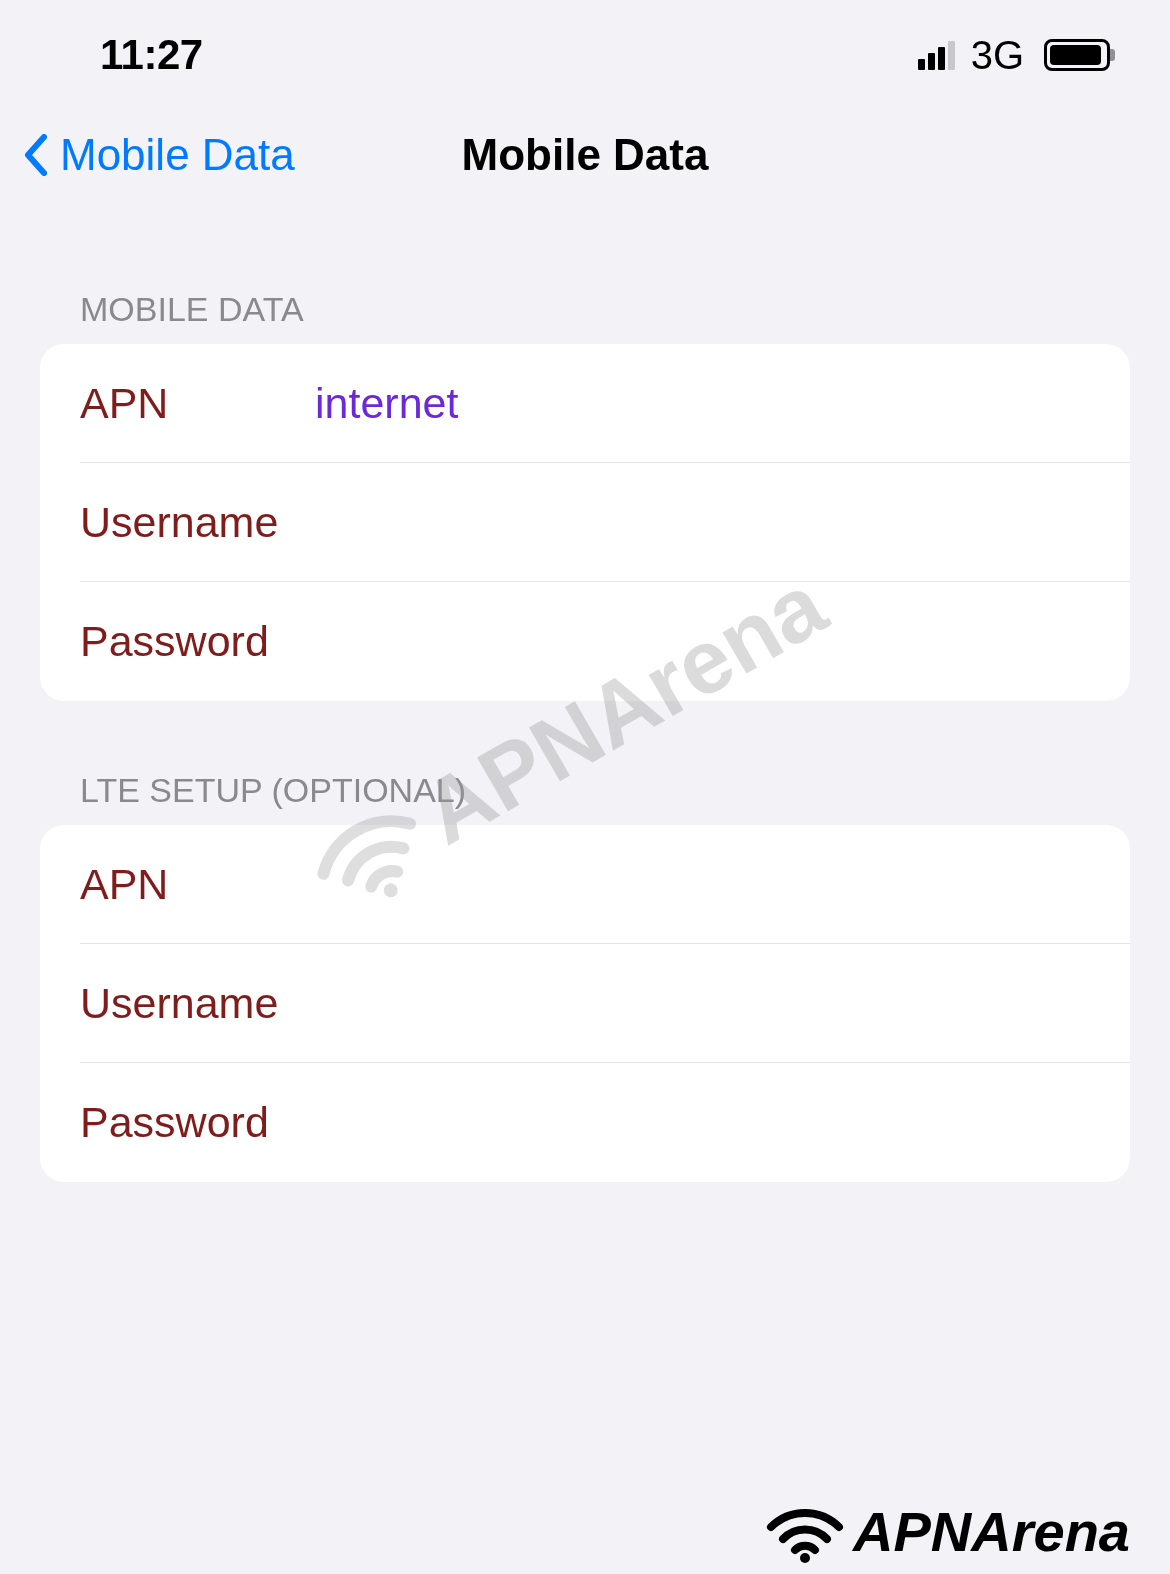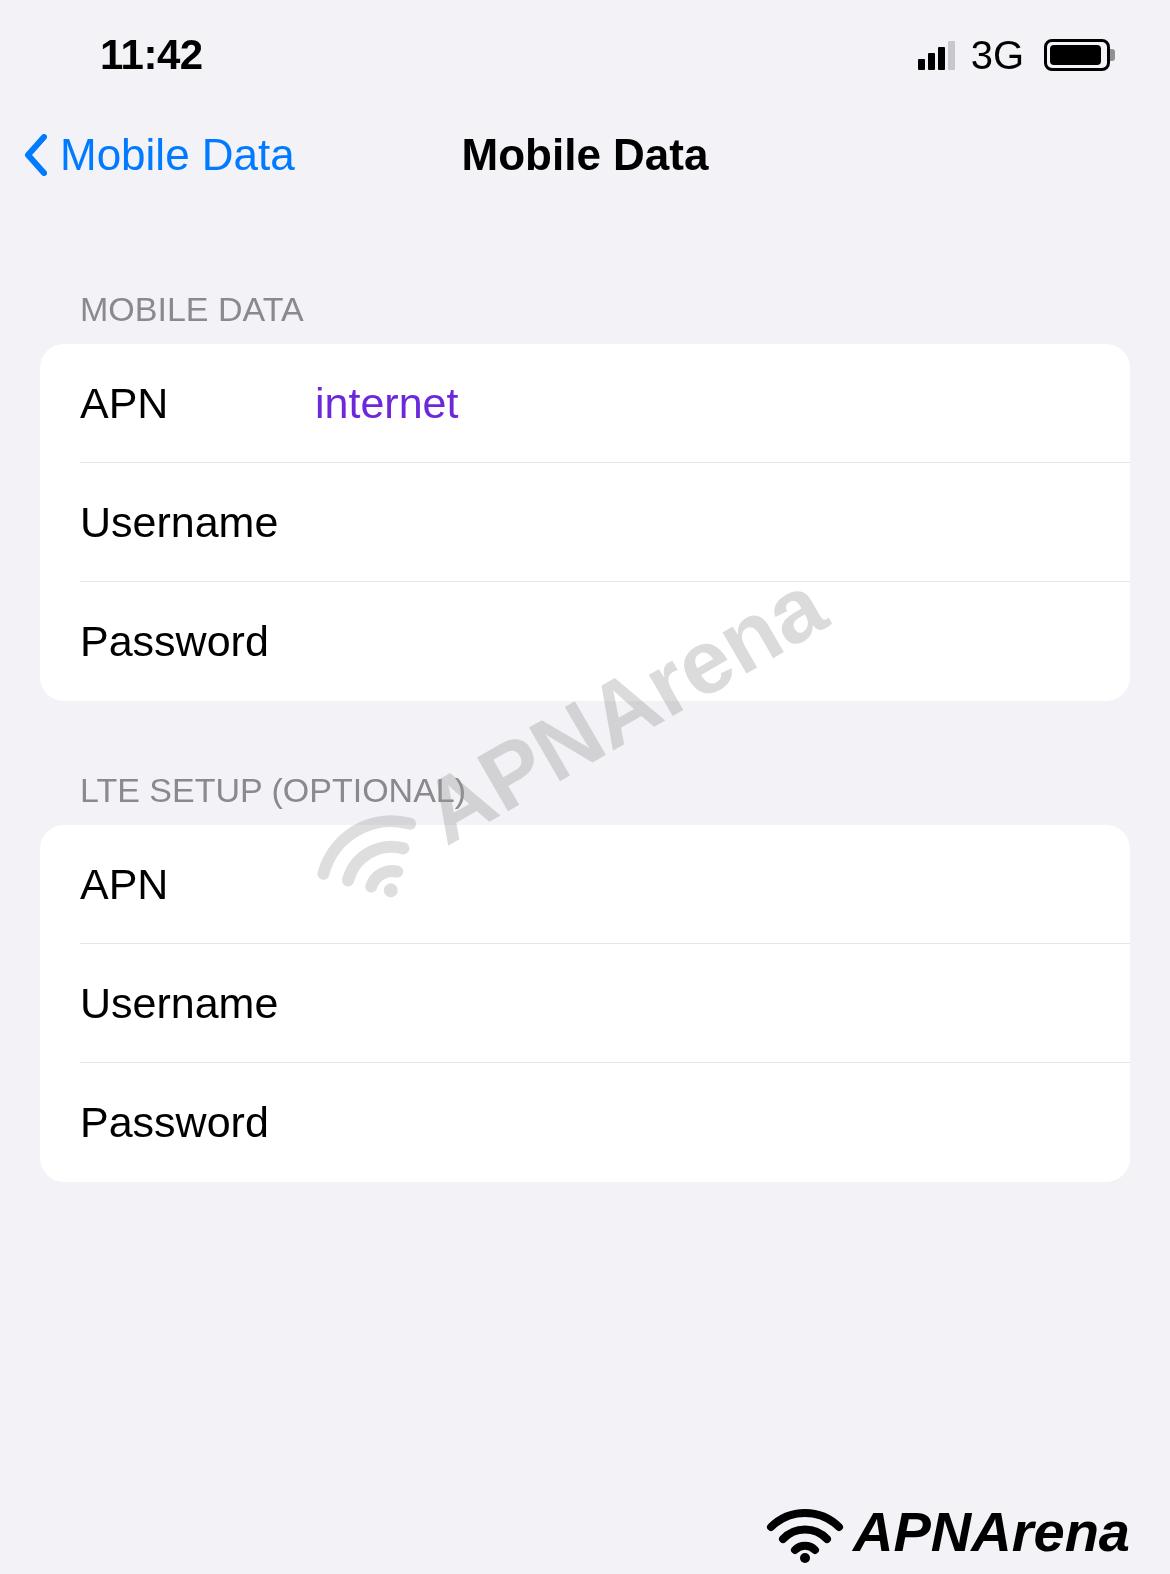--- a/index.html
+++ b/index.html
@@ -148,21 +148,21 @@
       position: absolute;
       bottom: 0;
       left: 40px;
       right: 0;
       height: 1px;
       background: #e5e5ea;
     }
     .row-label {
       font-size: 43px;
       font-weight: 400;
-      color: #000000;
+      color: #7f1d1d;
       width: 235px;
       flex-shrink: 0;
     }
     .row-input {
       font-size: 43px;
       font-weight: 400;
       color: #6d28d9;
       background: transparent;
       border: none;
       outline: none;
@@ -198,21 +198,21 @@
       font-size: 56px;
       font-weight: 700;
       font-style: italic;
       color: #000;
     }
   </style>
 </head>
 <body>
 
 <div class="status-bar">
-  <div class="time">11:42</div>
+  <div class="time">11:27</div>
   <div class="status-right">
     <div class="signal-bars">
       <div class="bar b1"></div>
       <div class="bar b2"></div>
       <div class="bar b3"></div>
       <div class="bar b4"></div>
     </div>
     <div class="network-type">3G</div>
     <div class="battery">
       <div class="battery-fill"></div>

